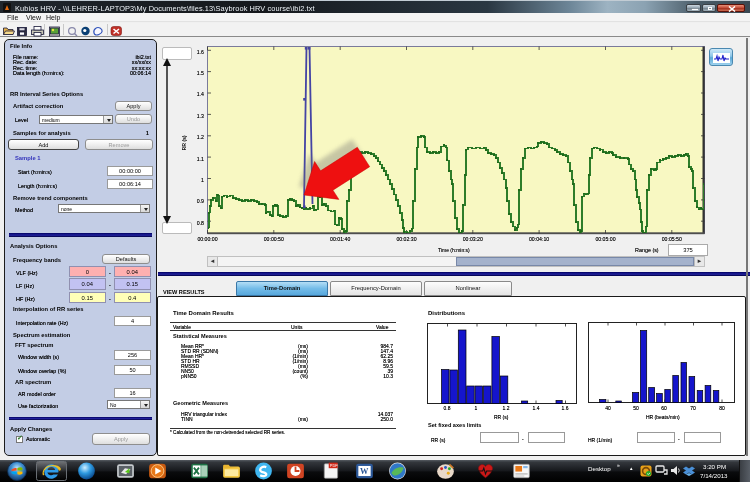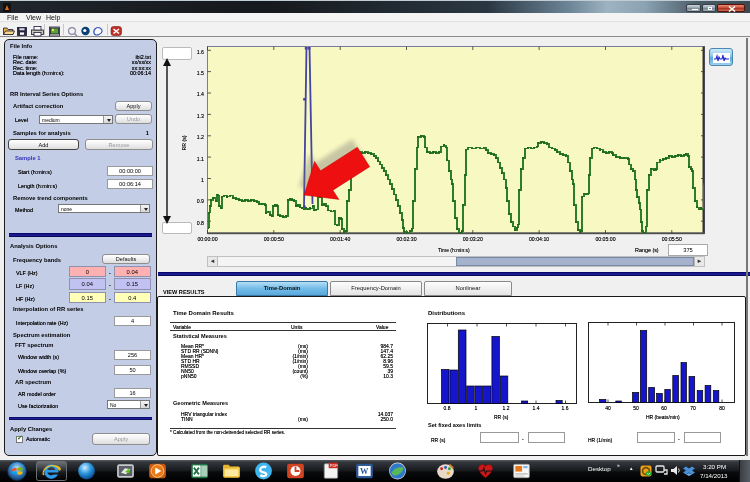--- a/index.html
+++ b/index.html
@@ -33,20 +33,21 @@
 .rl{position:absolute;font-size:5px;color:#000;white-space:nowrap;text-shadow:0 0 0.4px rgba(0,0,0,.7)}
 .rr{position:absolute;font-size:5px;color:#000;white-space:nowrap;text-align:right;text-shadow:0 0 0.4px rgba(0,0,0,.7)}
 .hr{position:absolute;height:1px;background:#333}
 #tkb{left:0;top:460px;width:750px;height:22px;background:linear-gradient(#555b61 0%,#33373c 10%,#17191d 48%,#0a0b0d 55%,#000 100%)}
 .tico{position:absolute;top:1.5px;width:26px;height:18px;border-radius:2px}
 .trw{position:absolute;color:#fff;font-size:6.2px;white-space:nowrap}
 </style></head><body>
 <div id="app">
 <div id="tbar" class="abs">
       <div id="mico" class="abs"></div>
+      <div class="tt abs">Kubios HRV - \\LEHRER-LAPTOP3\My Documents\files.13\Saybrook HRV course\ibi2.txt</div>
 <div id="wmin" class="abs wbtn">
         <div style="position:absolute;left:4.5px;top:4px;width:6px;height:1.6px;background:#fff;box-shadow:0 0 1px #fff"></div>
       </div>
 <div id="wmax" class="abs wbtn">
         <div style="position:absolute;left:4.5px;top:2.2px;width:4.5px;height:3.6px;border:1.2px solid #fff"></div>
       </div>
 <div id="wcls" class="abs wbtn">
         <svg style="position:absolute;left:10px;top:1px" width="8" height="6" viewBox="0 0 8 6">
           <path d="M1,0.5 L7,5.5 M7,0.5 L1,5.5" stroke="#fff" stroke-width="1.5"></path>
         </svg>

